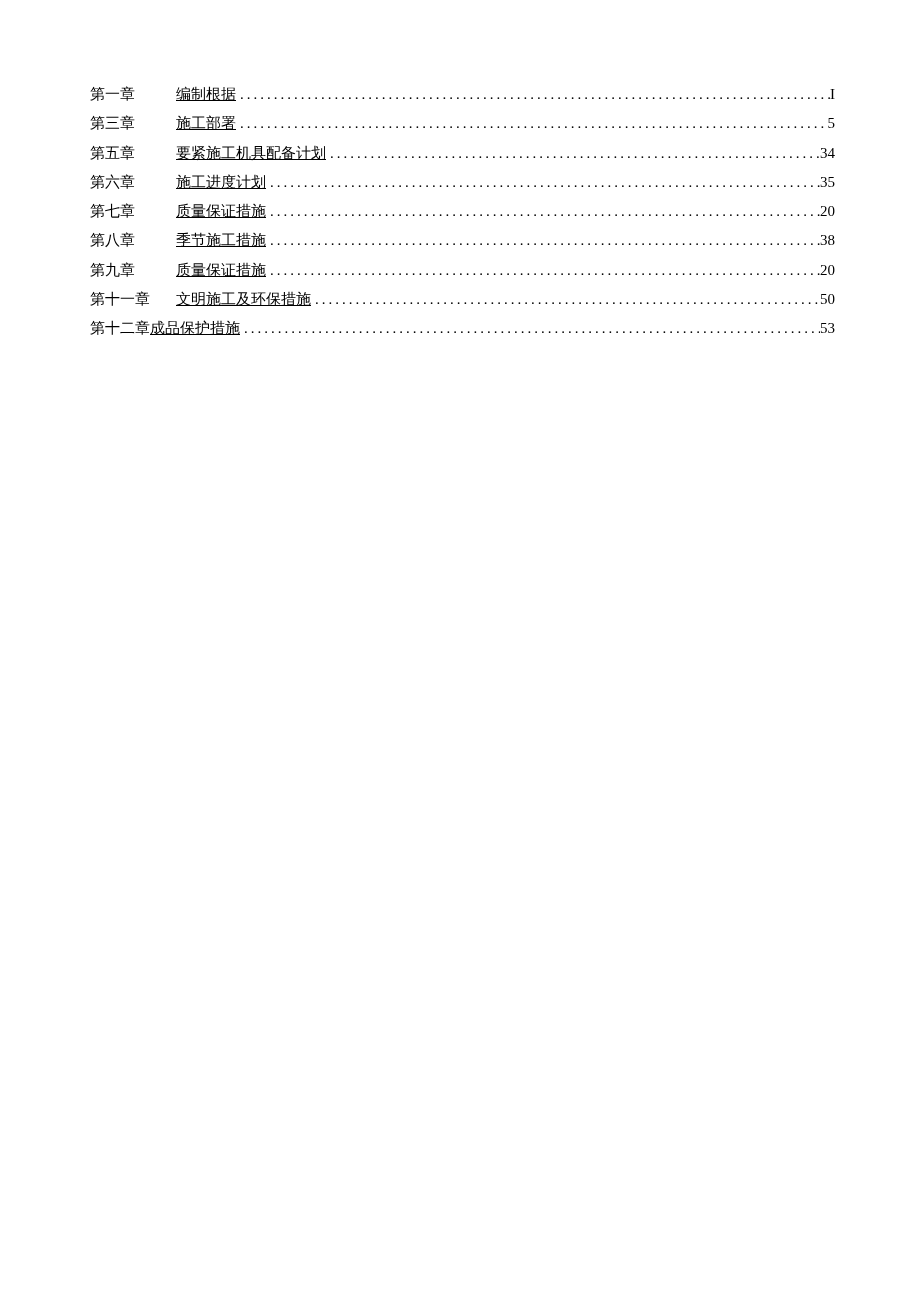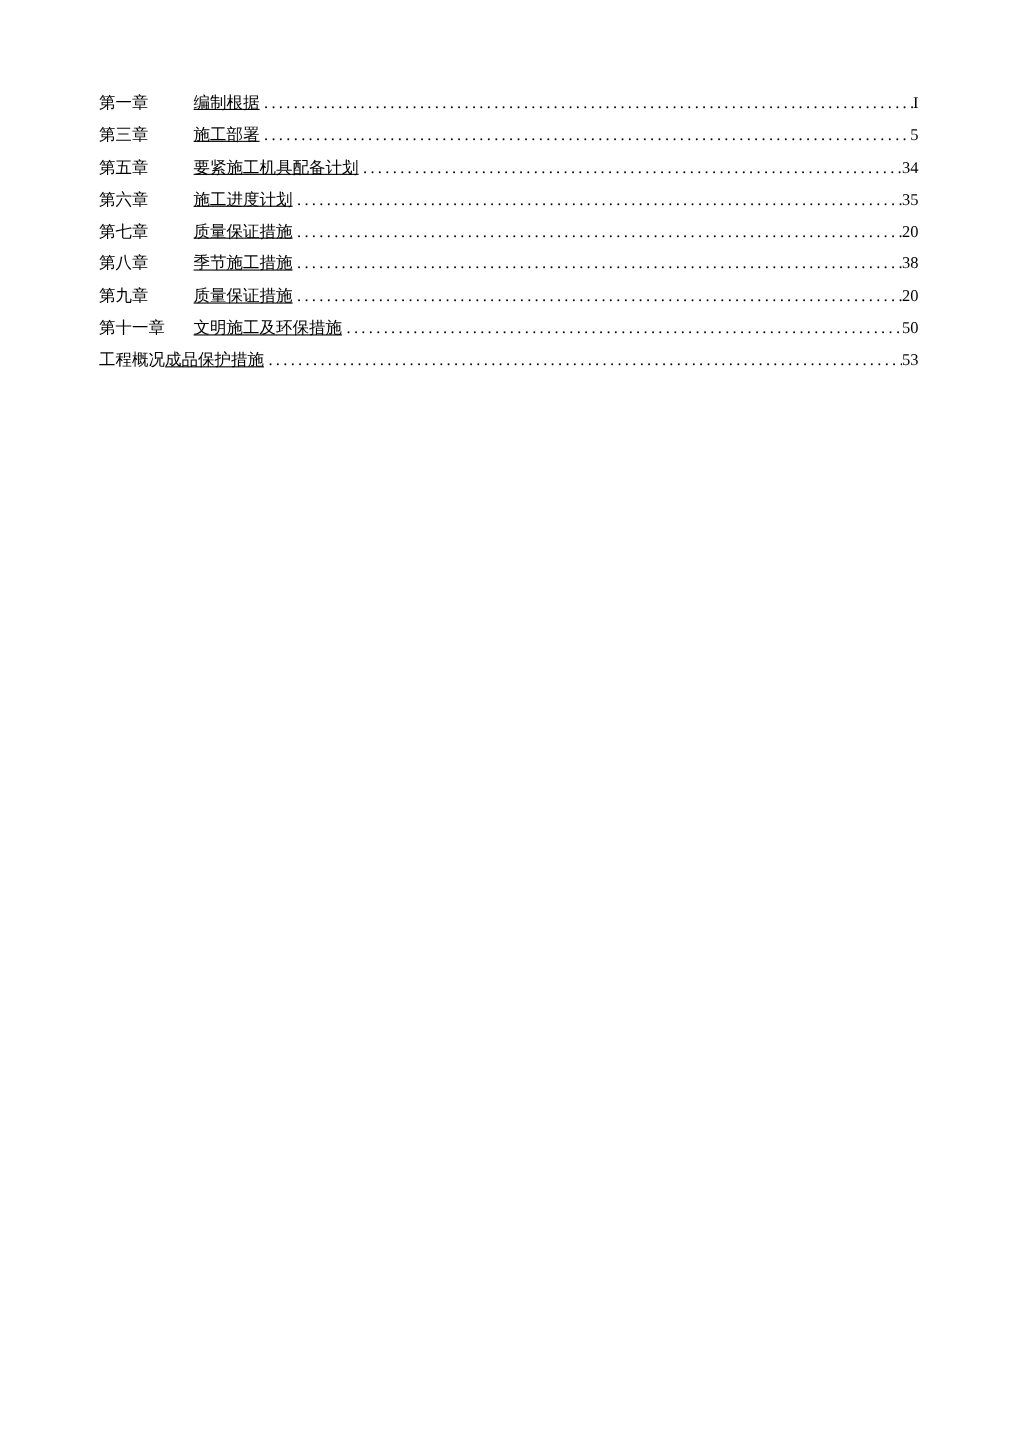--- a/index.html
+++ b/index.html
@@ -109,19 +109,19 @@
 
 
   <div class="toc-entry">
     <span class="toc-chapter wide">第十一章</span>
     <span class="toc-title">文明施工及环保措施</span>
     <span class="toc-dots"></span>
     <span class="toc-page">50</span>
   </div>
 
   <div class="toc-entry">
-    <span class="toc-chapter">工程概况</span>
+    <span class="toc-chapter">第十二章</span>
     <span class="toc-title">成品保护措施</span>
     <span class="toc-dots"></span>
     <span class="toc-page">53</span>
   </div>
 
 </div>
 
 </body></html>

